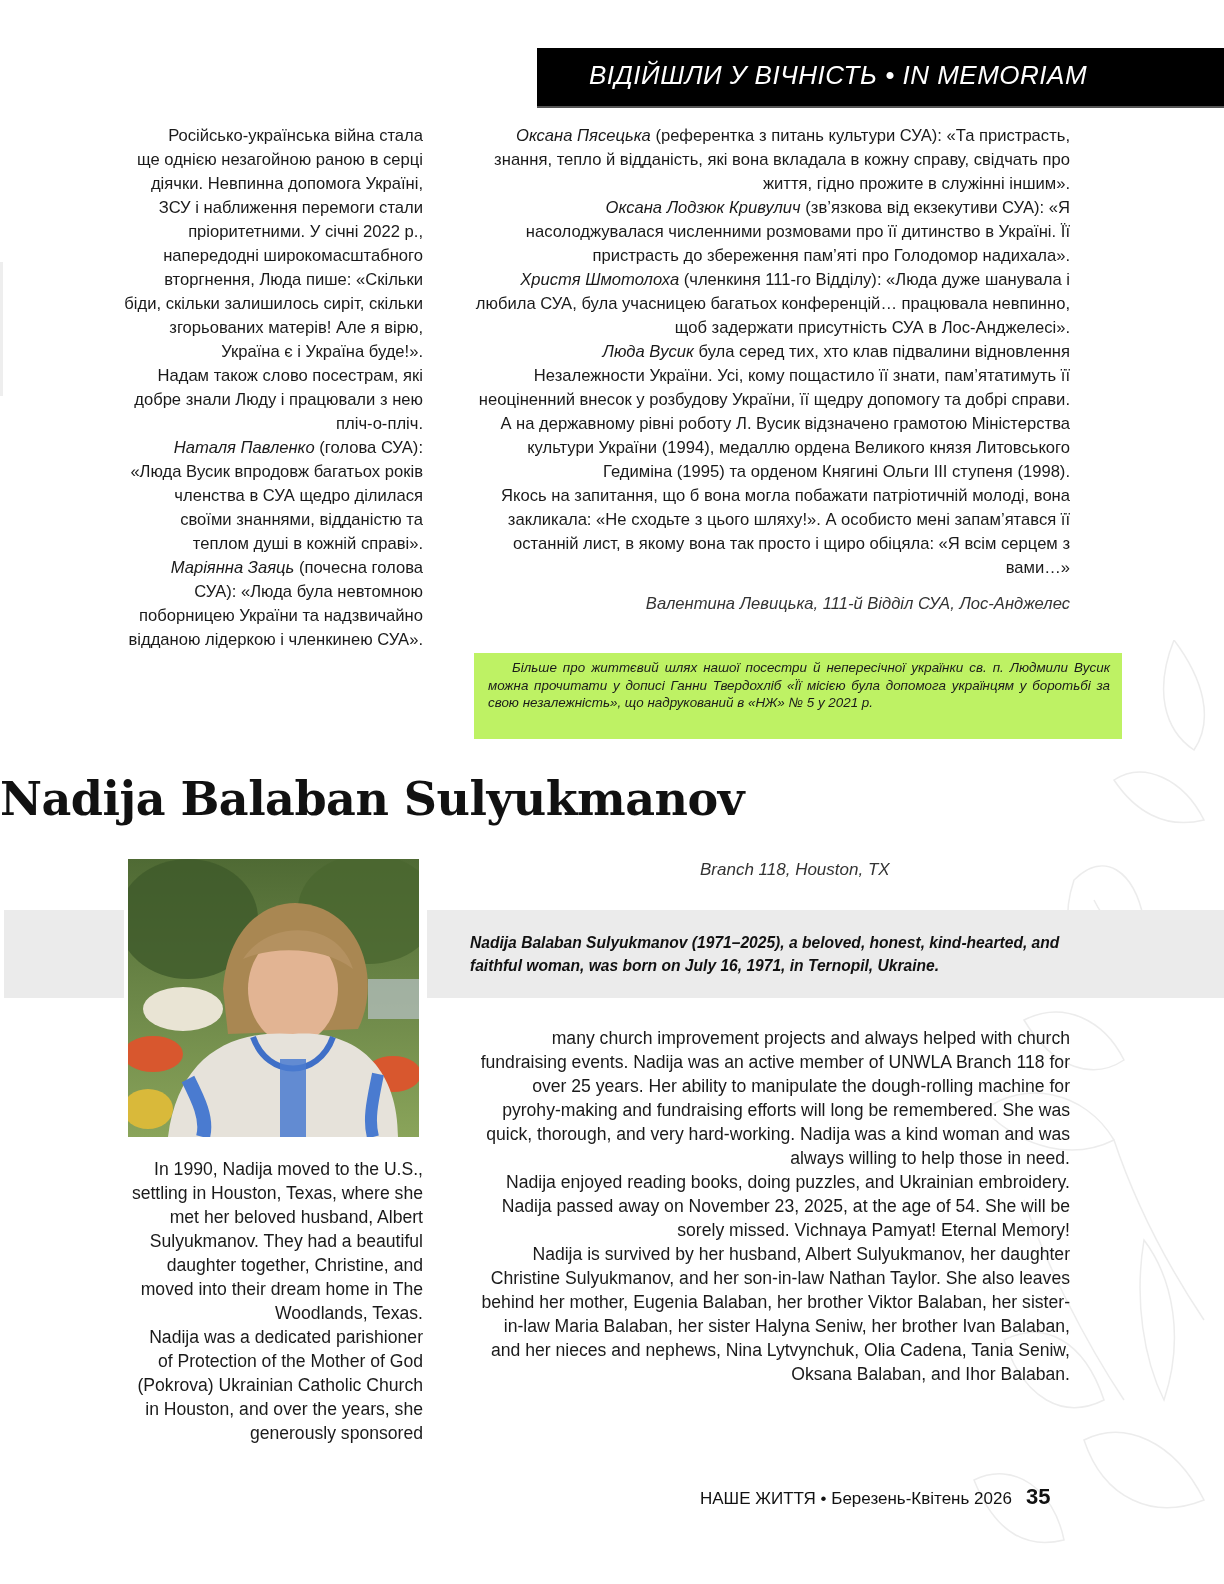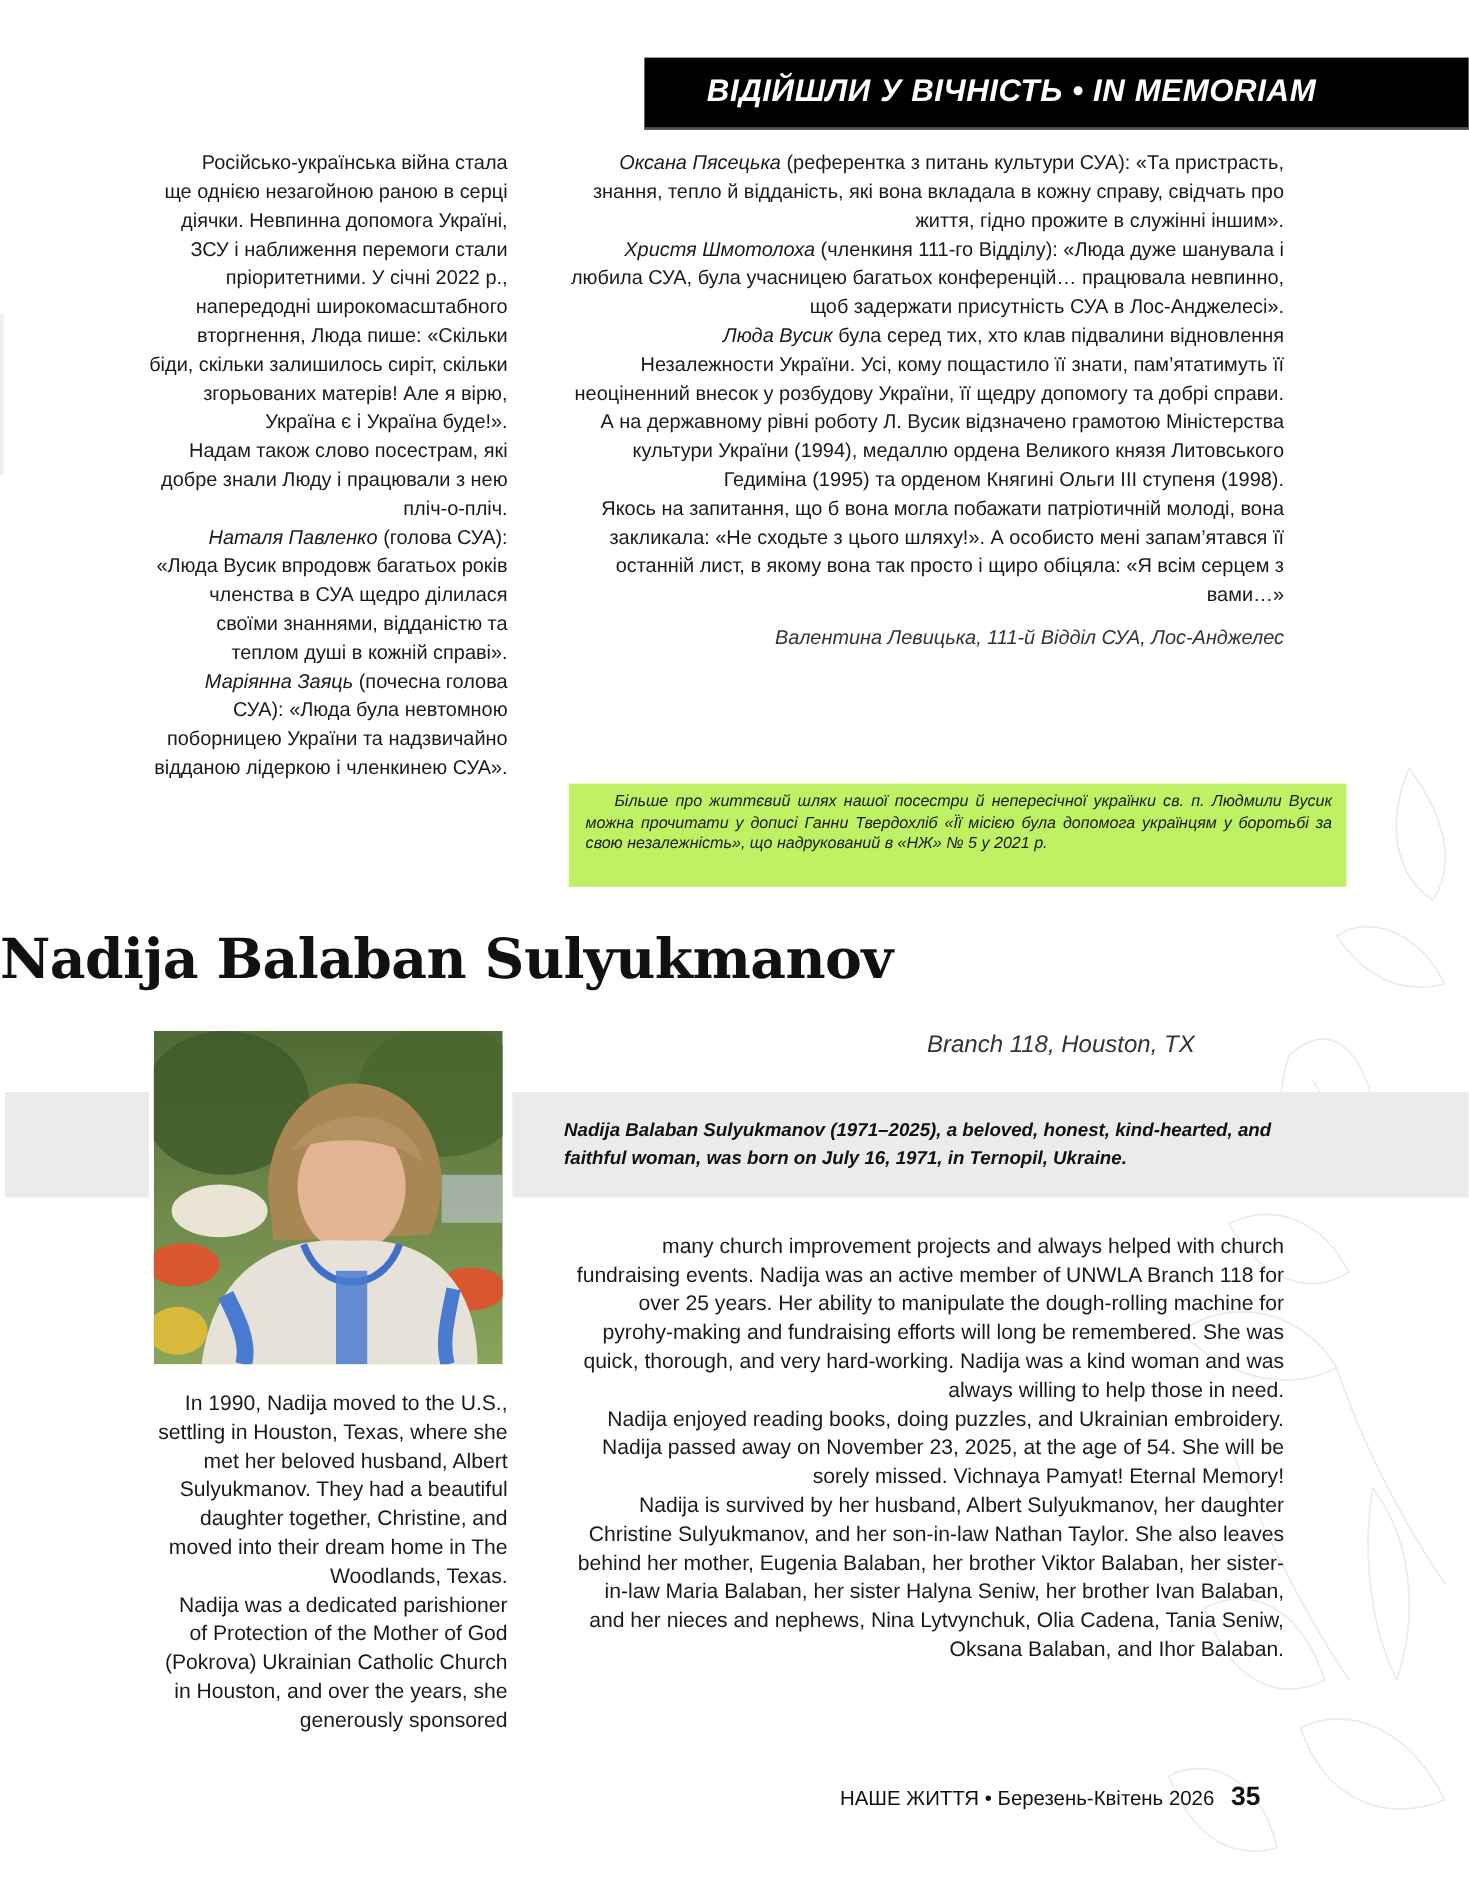--- a/index.html
+++ b/index.html
@@ -11,21 +11,21 @@
   .floral {
     position: absolute; right: 0; top: 640px; width: 260px; height: 944px;
     pointer-events: none;
   }
   .header-bar {
     position: absolute; left: 537px; top: 48px; width: 687px; height: 58px;
     background: #000; border-bottom: 2px solid #555;
   }
   .header-bar span {
     position: absolute; left: 52px; top: 12px;
-    color: #fff; font-weight: bold; font-style: italic; font-size: 26px;
+    color: #fff; font-weight: normal; font-style: italic; font-size: 26px;
     letter-spacing: 0.5px;
   }
   .left-edge {
     position: absolute; left: 0; top: 262px; width: 3px; height: 134px; background: #eeeeee;
   }
   .col {
     position: absolute; font-size: 17.2px; line-height: 24px; text-align: justify;
     font-family: "Liberation Sans Narrow", "Liberation Sans", sans-serif;
   }
   .col p { margin: 0; text-indent: 22px; text-align: right; }
@@ -53,22 +53,22 @@
   .grey-band-left {
     position: absolute; left: 4px; top: 910px; width: 120px; height: 88px; background: #ebebeb;
   }
   .grey-band-right {
     position: absolute; left: 427px; top: 910px; width: 797px; height: 88px; background: #ebebeb;
   }
   .photo {
     position: absolute; left: 128px; top: 859px; width: 291px; height: 278px; overflow: hidden;
   }
   .branch-line {
-    position: absolute; left: 700px; top: 860px; width: 368px; text-align: center;
-    font-style: italic; font-size: 20px; color: #333; font-weight: 300;
+    position: absolute; left: 700px; top: 860px; width: 368px; text-align: left;
+    font-style: italic; font-size: 17px; color: #333; font-weight: 300;
   }
   .lead {
     position: absolute; left: 470px; top: 931px; width: 600px;
     font-weight: bold; font-style: italic; font-size: 15.6px; line-height: 23px; color: #111;
   }
   #col-en-left { left: 123px; top: 1157px; width: 300px; font-size: 17.6px; }
   #col-en-right { left: 470px; top: 1026px; width: 600px; font-size: 17.6px; }
   .signature-en { font-style: italic; margin-top: 10px !important; }
   .footer {
     position: absolute; left: 700px; top: 1484px; width: 420px; text-align: left;
@@ -104,20 +104,21 @@
 
 <div class="col" id="col-ua-left">
   <p><span class="nm"></span><span>Російсько-українська війна стала ще однією незагойною раною в серці діячки. Невпинна допомога Україні, ЗСУ і наближення перемоги стали пріоритетними. У січні 2022 р., напередодні широкомасштабного вторгнення, Люда пише: «Скільки біди, скільки залишилось сиріт, скільки згорьованих матерів! Але я вірю, Україна є і Україна буде!».</span></p>
   <p><span class="nm"></span><span>Надам також слово посестрам, які добре знали Люду і працювали з нею пліч-о-пліч.</span></p>
   <p><span class="nm">Наталя Павленко</span><span> (голова СУА): «Люда Вусик впродовж багатьох років членства в СУА щедро ділилася своїми знаннями, відданістю та теплом душі в кожній справі».</span></p>
   <p><span class="nm">Маріянна Заяць</span><span> (почесна голова СУА): «Люда була невтомною поборницею України та надзвичайно відданою лідеркою і членкинею СУА».</span></p>
 </div>
 
 <div class="col" id="col-ua-right">
   <p><span class="nm">Оксана Пясецька</span><span> (референтка з питань культури СУА): «Та пристрасть, знання, тепло й відданість, які вона вкладала в кожну справу, свідчать про життя, гідно прожите в служінні іншим».</span></p>
+  <p><span class="nm">Оксана Лодзюк Кривулич</span><span> (зв’язкова від екзекутиви СУА): «Я насолоджувалася численними розмовами про її дитинство в Україні. Її пристрасть до збереження пам’яті про Голодомор надихала».</span></p>
   <p><span class="nm">Христя Шмотолоха</span><span> (членкиня 111-го Відділу): «Люда дуже шанувала і любила СУА, була учасницею багатьох конференцій… працювала невпинно, щоб задержати присутність СУА в Лос-Анджелесі».</span></p>
   <p><span class="nm">Люда Вусик</span><span> була серед тих, хто клав підвалини відновлення Незалежности України. Усі, кому пощастило її знати, пам’ятатимуть її неоціненний внесок у розбудову України, її щедру допомогу та добрі справи. А на державному рівні роботу Л. Вусик відзначено грамотою Міністерства культури України (1994), медаллю ордена Великого князя Литовського Гедиміна (1995) та орденом Княгині Ольги ІІІ ступеня (1998).</span></p>
   <p><span class="nm"></span><span>Якось на запитання, що б вона могла побажати патріотичній молоді, вона закликала: «Не сходьте з цього шляху!». А особисто мені запам’ятався її останній лист, в якому вона так просто і щиро обіцяла: «Я всім серцем з вами…»</span></p>
   <p class="signature-ua">Валентина Левицька, 111-й Відділ СУА, Лос-Анджелес</p>
 </div>
 
 <div class="note-box">
   <p>Більше про життєвий шлях нашої посестри й непересічної українки св. п. Людмили Вусик можна прочитати у дописі Ганни Твердохліб «Її місією була допомога українцям у боротьбі за свою незалежність», що надрукований в «НЖ» № 5 у 2021 р.</p>
 </div>
 

